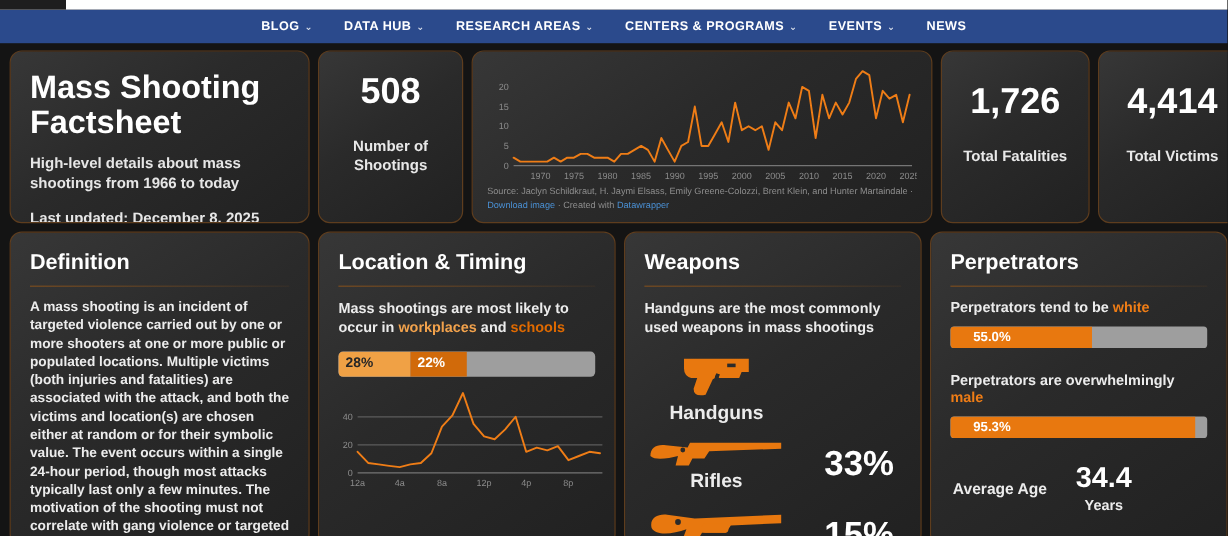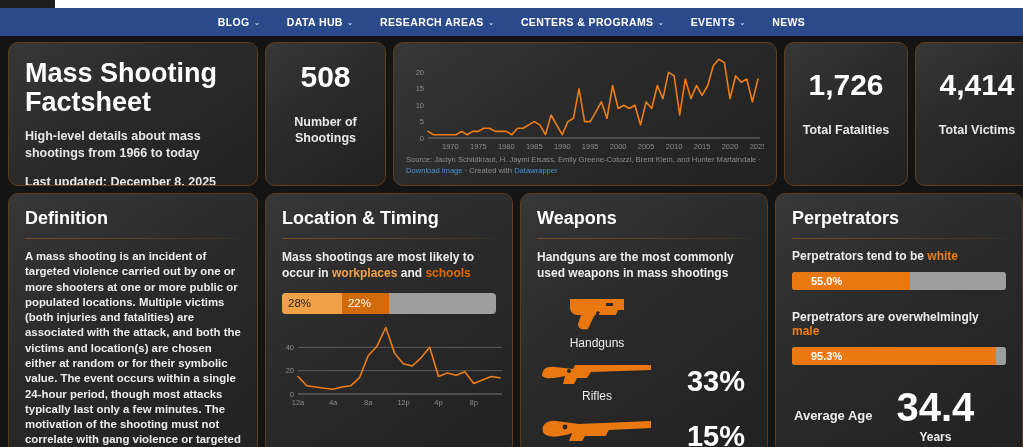--- a/index.html
+++ b/index.html
@@ -44,39 +44,39 @@
   .divider { height:1px; margin:9px 0 10px 0;
     background:linear-gradient(to right,#7a4c1e,rgba(122,76,30,.15)); }
   .intro { color:#ececec; font-size:12px; font-weight:600; line-height:1.35; }
   .hl-light { color:#f2a24c; font-weight:bold; }
   .hl-dark { color:#e06a00; font-weight:bold; }
   .hl { color:#ef7d16; font-weight:bold; }
 
   .def-body { color:#ececec; font-size:11.4px; font-weight:600; line-height:1.34; }
 
   .lbar { display:flex; height:21px; border-radius:4px; overflow:hidden; margin-top:12px; background:#9e9e9e; }
-  .lbar .seg { height:100%; font-size:11.5px; font-weight:normal; line-height:21px; padding-left:6px; }
+  .lbar .seg { height:100%; font-size:11.5px; font-weight:bold; line-height:21px; padding-left:6px; }
   .seg1 { background:#f0a145; color:#262626; }
   .seg2 { background:#d16a0a; color:#fff; }
   .timing-caption { margin-top:16px; }
 
   .weap-row { display:flex; align-items:center; justify-content:space-between; margin-top:10px; }
   .weap-icon-box { width:120px; text-align:center; }
   .weap-icon-box svg { display:block; margin:0 auto; }
-  .weap-name { color:#ececec; font-size:12px; font-weight:400; margin-top:3px; }
+  .weap-name { color:#ececec; font-size:16px; font-weight:700; margin-top:3px; }
   .weap-pct { color:#fff; font-size:29px; font-weight:bold; padding-right:6px; }
 
   .perp-line { color:#ececec; font-size:12px; font-weight:600; margin-top:10px; }
   .pbar { height:18px; background:#9e9e9e; border-radius:3px; overflow:hidden; margin-top:9px; }
   .pfill { height:100%; background:#e8780f; color:#fff; font-size:11px; font-weight:bold;
     line-height:18px; padding-left:19px; border-radius:3px 0 0 3px; }
   .age-row { display:flex; align-items:center; gap:24px; margin-top:22px; padding-left:2px; }
   .age-label { color:#ececec; font-size:13px; font-weight:600; }
   .age-col { text-align:center; }
-  .age-value { color:#fff; font-size:40px; font-weight:bold; line-height:1; }
+  .age-value { color:#fff; font-size:24px; font-weight:bold; line-height:1; }
   .age-unit { color:#ececec; font-size:12px; font-weight:600; margin-top:3px; }
 
   .chart-box svg { display:block; }
 </style>
 </head>
 <body>
 
 <div class="top-strip">
   <div class="dark-block"></div>
 </div>

